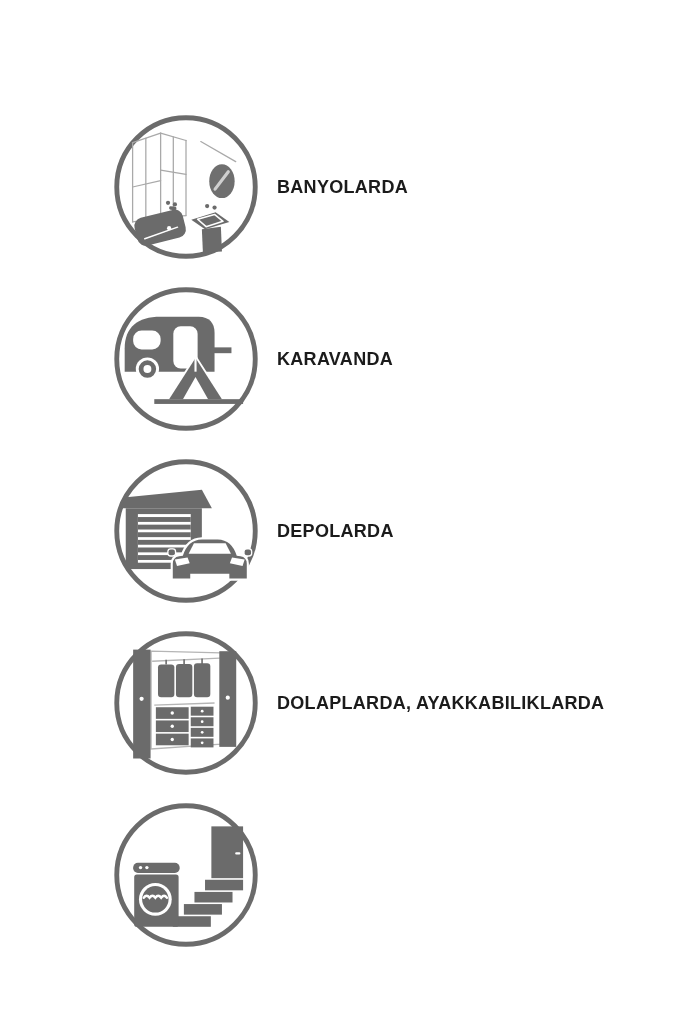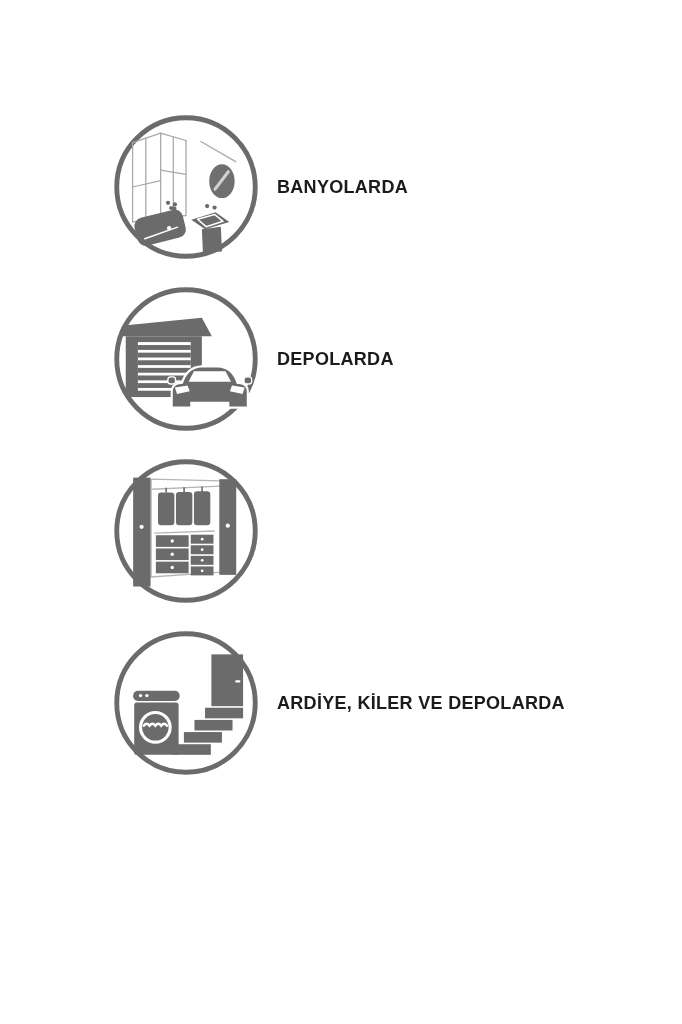--- a/index.html
+++ b/index.html
@@ -80,20 +80,43 @@
         </g>
 
         <polygon points="75,101 98,94 111,103 88,110" fill="#6b6b6b"></polygon>
         <polygon points="81,100.5 97,96 105,102.5 89,107.5" fill="none" stroke="#ffffff" stroke-width="1.5" stroke-linejoin="round"></polygon>
         <polygon points="85,110 103,107.5 104,131 86,132" fill="#6b6b6b"></polygon>
       </svg>
     </div>
     <span class="label">BANYOLARDA</span>
   </div>
 
+  <div class="row">
+    <div class="icon-wrap">
+      <svg viewBox="0 0 140 140">
+        <circle cx="70" cy="70" r="65.5" fill="#ffffff" stroke="#6b6b6b" stroke-width="4.6"></circle>
+
+        <path d="M12,82 L12,60 C12,40 24,30 46,30 L82,30 C92,30 97,36 97,45 L97,82 Z" fill="#6b6b6b"></path>
+        <rect x="20" y="43" width="26" height="18" rx="8" fill="#ffffff"></rect>
+        <rect x="58" y="39" width="23" height="40" rx="7" fill="#ffffff"></rect>
+
+        <rect x="93" y="59" width="20" height="5.5" fill="#6b6b6b"></rect>
+
+        <circle cx="33.5" cy="79.5" r="11" fill="#ffffff"></circle>
+        <circle cx="33.5" cy="79.5" r="6" fill="#ffffff" stroke="#6b6b6b" stroke-width="4.5"></circle>
+
+        <path d="M54,108 L79,69 L104,108 Z" fill="#6b6b6b" stroke="#ffffff" stroke-width="3.5" paint-order="stroke" stroke-linejoin="round"></path>
+        <path d="M66,110 L79,87 L92,110 Z" fill="#ffffff"></path>
+        <path d="M79,69 L79,82" stroke="#ffffff" stroke-width="2" fill="none"></path>
+
+        <rect x="40" y="108" width="84" height="4.5" fill="#6b6b6b"></rect>
+      </svg>
+    </div>
+    <span class="label">KARAVANDA</span>
+  </div>
 
   <div class="row">
     <div class="icon-wrap">
       <svg viewBox="0 0 140 140">
         <circle cx="70" cy="70" r="65.5" fill="#ffffff" stroke="#6b6b6b" stroke-width="4.6"></circle>
 
         <polygon points="8,48.5 13.5,38 85,31 94.5,48.5" fill="#6b6b6b"></polygon>
 
         <rect x="13" y="48.5" width="72" height="57.5" fill="#6b6b6b"></rect>
 
@@ -158,20 +181,21 @@
           <circle cx="85.3" cy="97.7" r="1.3"></circle>
           <circle cx="85.3" cy="107.7" r="1.3"></circle>
         </g>
 
         <rect x="20" y="19.5" width="16.5" height="103" fill="#6b6b6b"></rect>
         <circle cx="28" cy="66" r="2" fill="#ffffff"></circle>
         <rect x="101.5" y="21" width="16" height="90.5" fill="#6b6b6b"></rect>
         <circle cx="109.5" cy="65" r="2" fill="#ffffff"></circle>
       </svg>
     </div>
+    <span class="label">DOLAPLARDA, AYAKKABILIKLARDA</span>
   </div>
 
   <div class="row">
     <div class="icon-wrap">
       <svg viewBox="0 0 140 140">
         <circle cx="70" cy="70" r="65.5" fill="#ffffff" stroke="#6b6b6b" stroke-width="4.6"></circle>
 
         <rect x="94" y="24" width="30" height="49" fill="#6b6b6b"></rect>
         <rect x="116.5" y="48.5" width="5" height="2.2" rx="1.1" fill="#ffffff"></rect>
 
@@ -184,16 +208,15 @@
 
         <rect x="20" y="58.5" width="44" height="9.5" rx="4.5" fill="#6b6b6b"></rect>
         <circle cx="27" cy="63" r="1.6" fill="#ffffff"></circle>
         <circle cx="33" cy="63" r="1.6" fill="#ffffff"></circle>
         <rect x="21" y="69.5" width="42" height="49.5" rx="2.5" fill="#6b6b6b"></rect>
         <circle cx="41" cy="93" r="15.5" fill="#ffffff"></circle>
         <circle cx="41" cy="93" r="12.5" fill="#6b6b6b"></circle>
         <path d="M30,91.5 q2.75,-3.8 5.5,0 q2.75,-3.8 5.5,0 q2.75,-3.8 5.5,0 q2.75,-3.8 5.5,0" stroke="#ffffff" stroke-width="2.2" fill="none" stroke-linecap="round"></path>
       </svg>
     </div>
-    <span class="label">ARDİYE, KİLER VE DEPOLARDA</span>
   </div>
 
 </div>
 
 </body></html>

